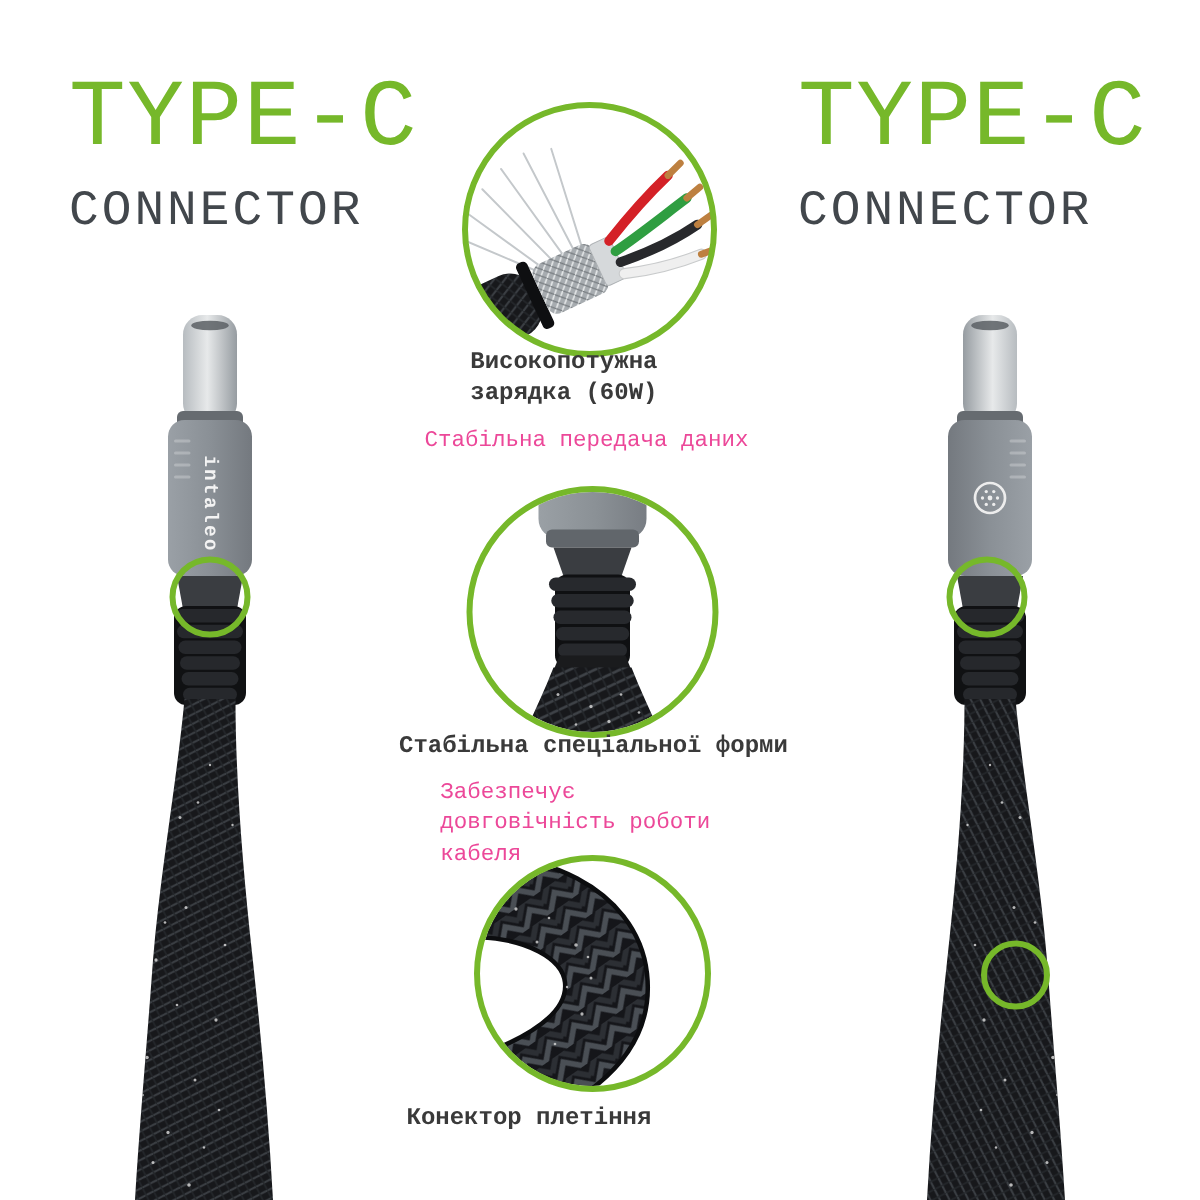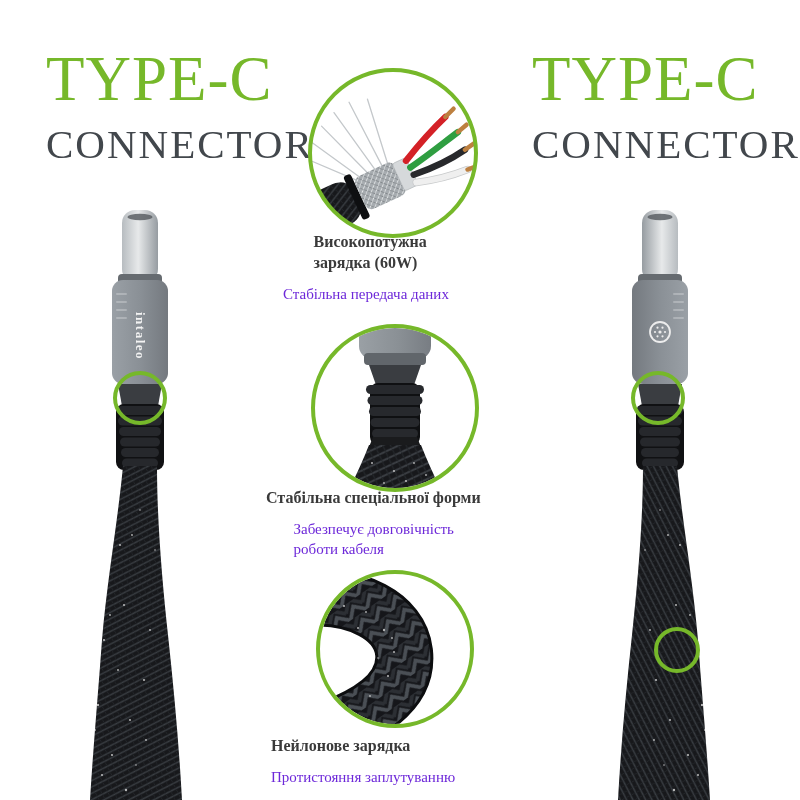--- a/index.html
+++ b/index.html
@@ -1,37 +1,37 @@
 <!DOCTYPE html>
 <html style="--green: #76b82a;"><head>
 <meta charset="utf-8">
 <style>
   *{margin:0;padding:0;box-sizing:border-box}
   html,body{background:#ffffff}
   .stage{position:relative;width:800px;height:800px;margin:0 auto;background:#fff;overflow:hidden;
-         font-family:Liberation Serif, serif}
+         font-family:Liberation Mono, monospace}
   .hdr{position:absolute;line-height:1}
   .hdr-left{left:46px;top:48px}
   .hdr-right{left:532px;top:48px}
   .hdr .t{font-size:63px;font-weight:400;color:var(--green,#76b82a);letter-spacing:1px}
-  .hdr .s{font-size:41px;font-weight:500;color:#42474c;letter-spacing:2px;margin-top:13px}
+  .hdr .s{font-size:33px;font-weight:500;color:#42474c;letter-spacing:2px;margin-top:13px}
   .cable{position:absolute;top:200px;width:160px;height:600px}
   .cable-left{left:60px}
   .cable-right{left:580px}
   .detail{position:absolute}
   .d-top{left:305px;top:65px}
   .d-mid{left:310px;top:323px}
   .d-bot{left:314px;top:568px}
   .ring{position:absolute;border:4px solid var(--green,#76b82a);border-radius:50%;background:transparent}
   .ring-left{left:113px;top:371px;width:54px;height:54px}
   .ring-right{left:631px;top:371px;width:54px;height:54px}
   .ring-right-low{left:654px;top:627px;width:46px;height:46px}
   .feature{position:absolute;text-align:left}
   .feature .ft{font-size:16px;font-weight:700;color:#3a3a3a;line-height:1.32}
-  .feature .fs{font-size:15px;font-weight:400;color:#6d28d9;line-height:1.35;margin-top:11px}
+  .feature .fs{font-size:15px;font-weight:400;color:#ec4899;line-height:1.35;margin-top:11px}
   .f-charging{left:283px;top:231px;width:226px}
   .f-charging .ft{max-width:165px;margin:0 auto}
   .f-connector{left:266px;top:487px;width:260px}
   .f-connector .fs{max-width:205px;margin:11px auto 17px}
   .f-braid{left:271px;top:735px;width:250px}
 </style>
 </head>
 <body>
 
 <div class="stage">
@@ -320,17 +320,16 @@
 
   <div class="feature f-charging">
     <div class="ft">Високопотужна зарядка (60W)</div>
     <div class="fs">Стабільна передача даних</div>
   </div>
   <div class="feature f-connector">
     <div class="ft">Стабільна спеціальної форми</div>
     <div class="fs">Забезпечує довговічність роботи кабеля</div>
   </div>
   <div class="feature f-braid">
-    <div class="ft">Нейлонове зарядка</div>
-    <div class="fs">Протистояння заплутуванню</div>
+    <div class="ft">Конектор плетіння</div>
   </div>
 
 </div>
 
 </body></html>

